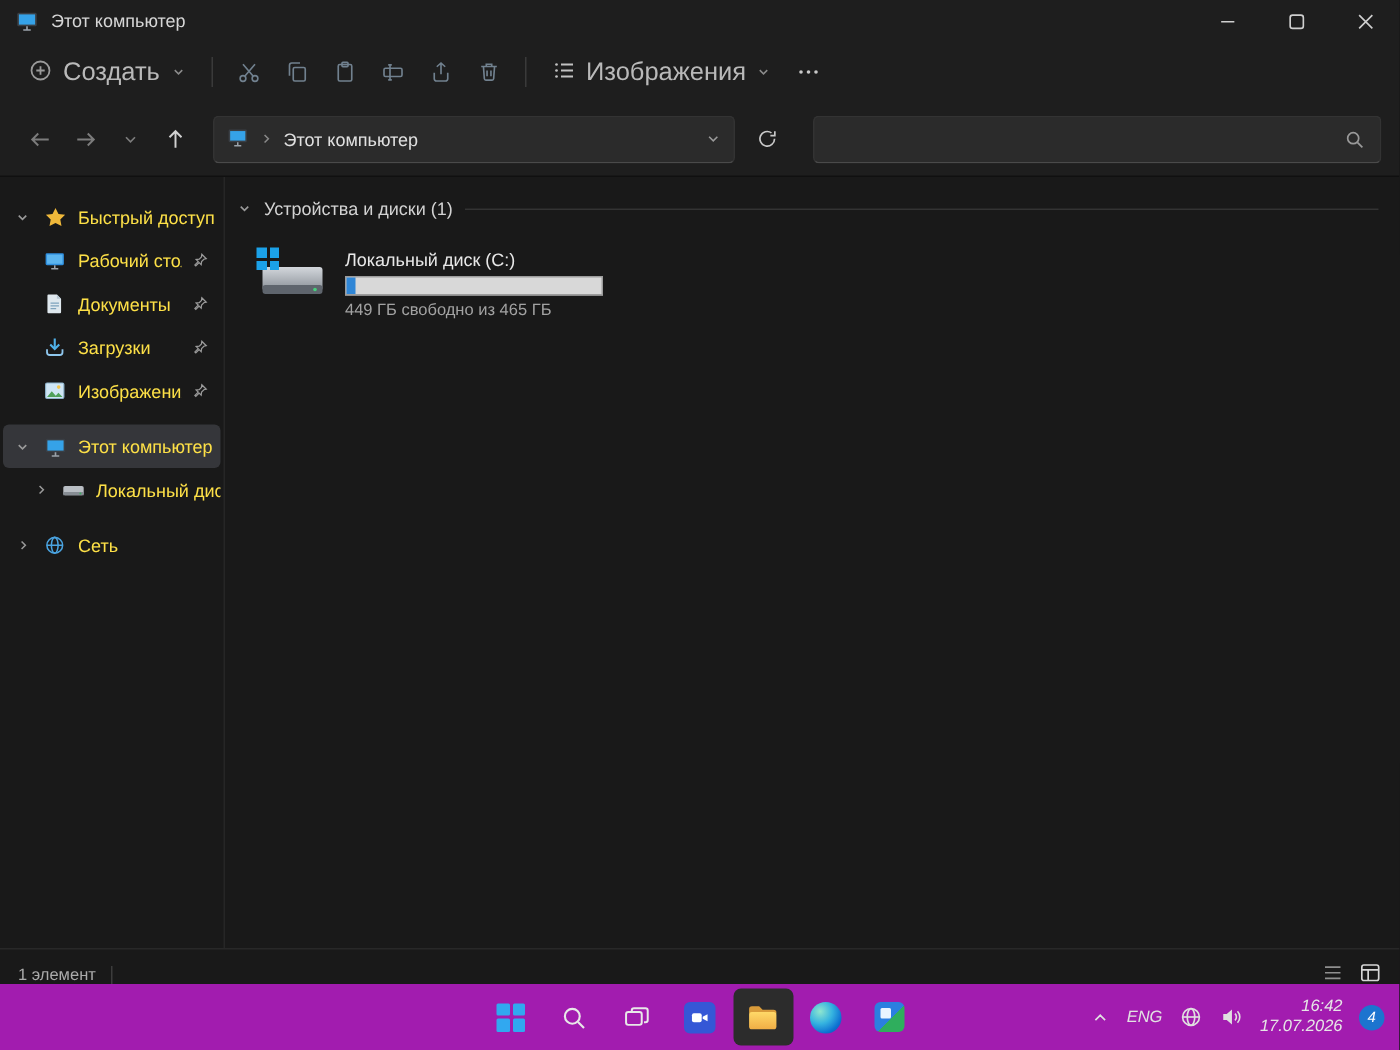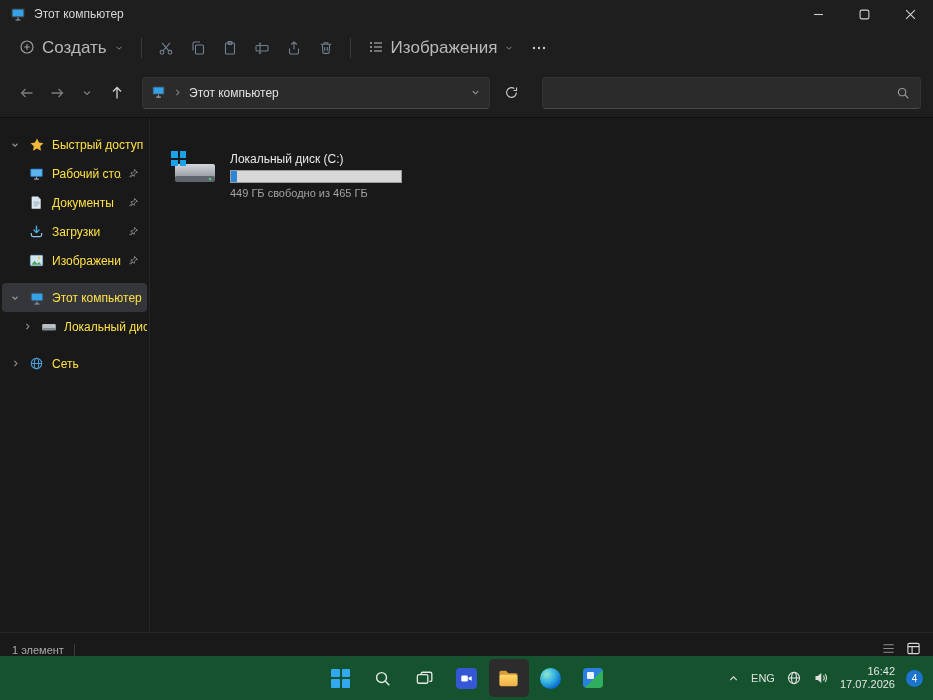--- a/index.html
+++ b/index.html
@@ -65,21 +65,21 @@
 
   
   .statusbar { height:24px; flex:0 0 auto; background:#191919; border-top:1px solid #282828; display:flex; align-items:flex-end; padding:0 12px; }
   .status-count { font-size:11px; color:#ababab; }
   .status-sep { width:1px; height:12px; background:#3c3c3c; margin-left:10px; }
   .status-views { margin-left:auto; display:flex; gap:10px; }
   .status-view-btn { color:#8f8f8f; display:flex; }
   .status-view-btn.active { color:#d6d6d6; }
 
   
-  .taskbar { height:44px; flex:0 0 auto; background:#14532d; position:relative; display:flex; align-items:center; }
+  .taskbar { height:44px; flex:0 0 auto; background:#a21caf; position:relative; display:flex; align-items:center;font-style:italic; }
   .tb-center { position:absolute; left:50%; transform:translateX(-50%); display:flex; gap:2px; }
   .tb-btn { width:40px; height:38px; display:flex; align-items:center; justify-content:center; border-radius:5px; }
   .tb-btn.active { background:#2c2c2c; }
   .winstart { width:19px; height:19px; display:grid; grid-template-columns:1fr 1fr; grid-template-rows:1fr 1fr; gap:2px; }
   .winstart i { background:#31a8f0; border-radius:1px; }
   .edge-orb { width:21px; height:21px; border-radius:50%; background:radial-gradient(circle at 32% 30%, #8fe6cf 0%, #35b3e0 40%, #0d6fd1 72%, #0a4fa8 100%); }
   .app-mosaic { width:20px; height:20px; border-radius:4px; background:linear-gradient(135deg,#2b7fe0 0 55%,#2fae5d 55% 100%); position:relative; }
   .app-mosaic::after { content:""; position:absolute; left:4px; top:4px; width:7px; height:7px; background:#eaf4ff; border-radius:1px; }
   .chat-tile { width:21px; height:21px; border-radius:4px; background:#3557d6; display:flex; align-items:center; justify-content:center; }
   .tray { position:absolute; right:6px; display:flex; align-items:center; gap:11px; height:100%; padding-right:4px; }
@@ -381,20 +381,29 @@
               <ellipse cx="8" cy="8" rx="2.4" ry="5.6"></ellipse>
               <path d="M2.4 8h11.2"></path>
             </svg>
           </span>
         <span class="slabel">Сеть</span>
       </div>
 
     </div>
 
     <div class="content">
+      <div class="section-row">
+        <span class="schev">
+            <svg width="10" height="10" viewBox="0 0 16 16" fill="none" stroke="currentColor" stroke-width="1.7">
+              <path d="M4 6l4 4 4-4"></path>
+            </svg>
+          </span>
+        <span class="section-title">Устройства и диски (1)</span>
+        <span class="section-rule"></span>
+      </div>
 
       <div class="drive-tile">
         <div class="drive-art">
           <svg class="hdd" width="42" height="26" viewBox="0 0 42 26">
               <defs>
                 <linearGradient id="hddg" x1="0" y1="0" x2="0" y2="1">
                   <stop offset="0" stop-color="#d3d7dc"></stop>
                   <stop offset="1" stop-color="#8a9097"></stop>
                 </linearGradient>
               </defs>

